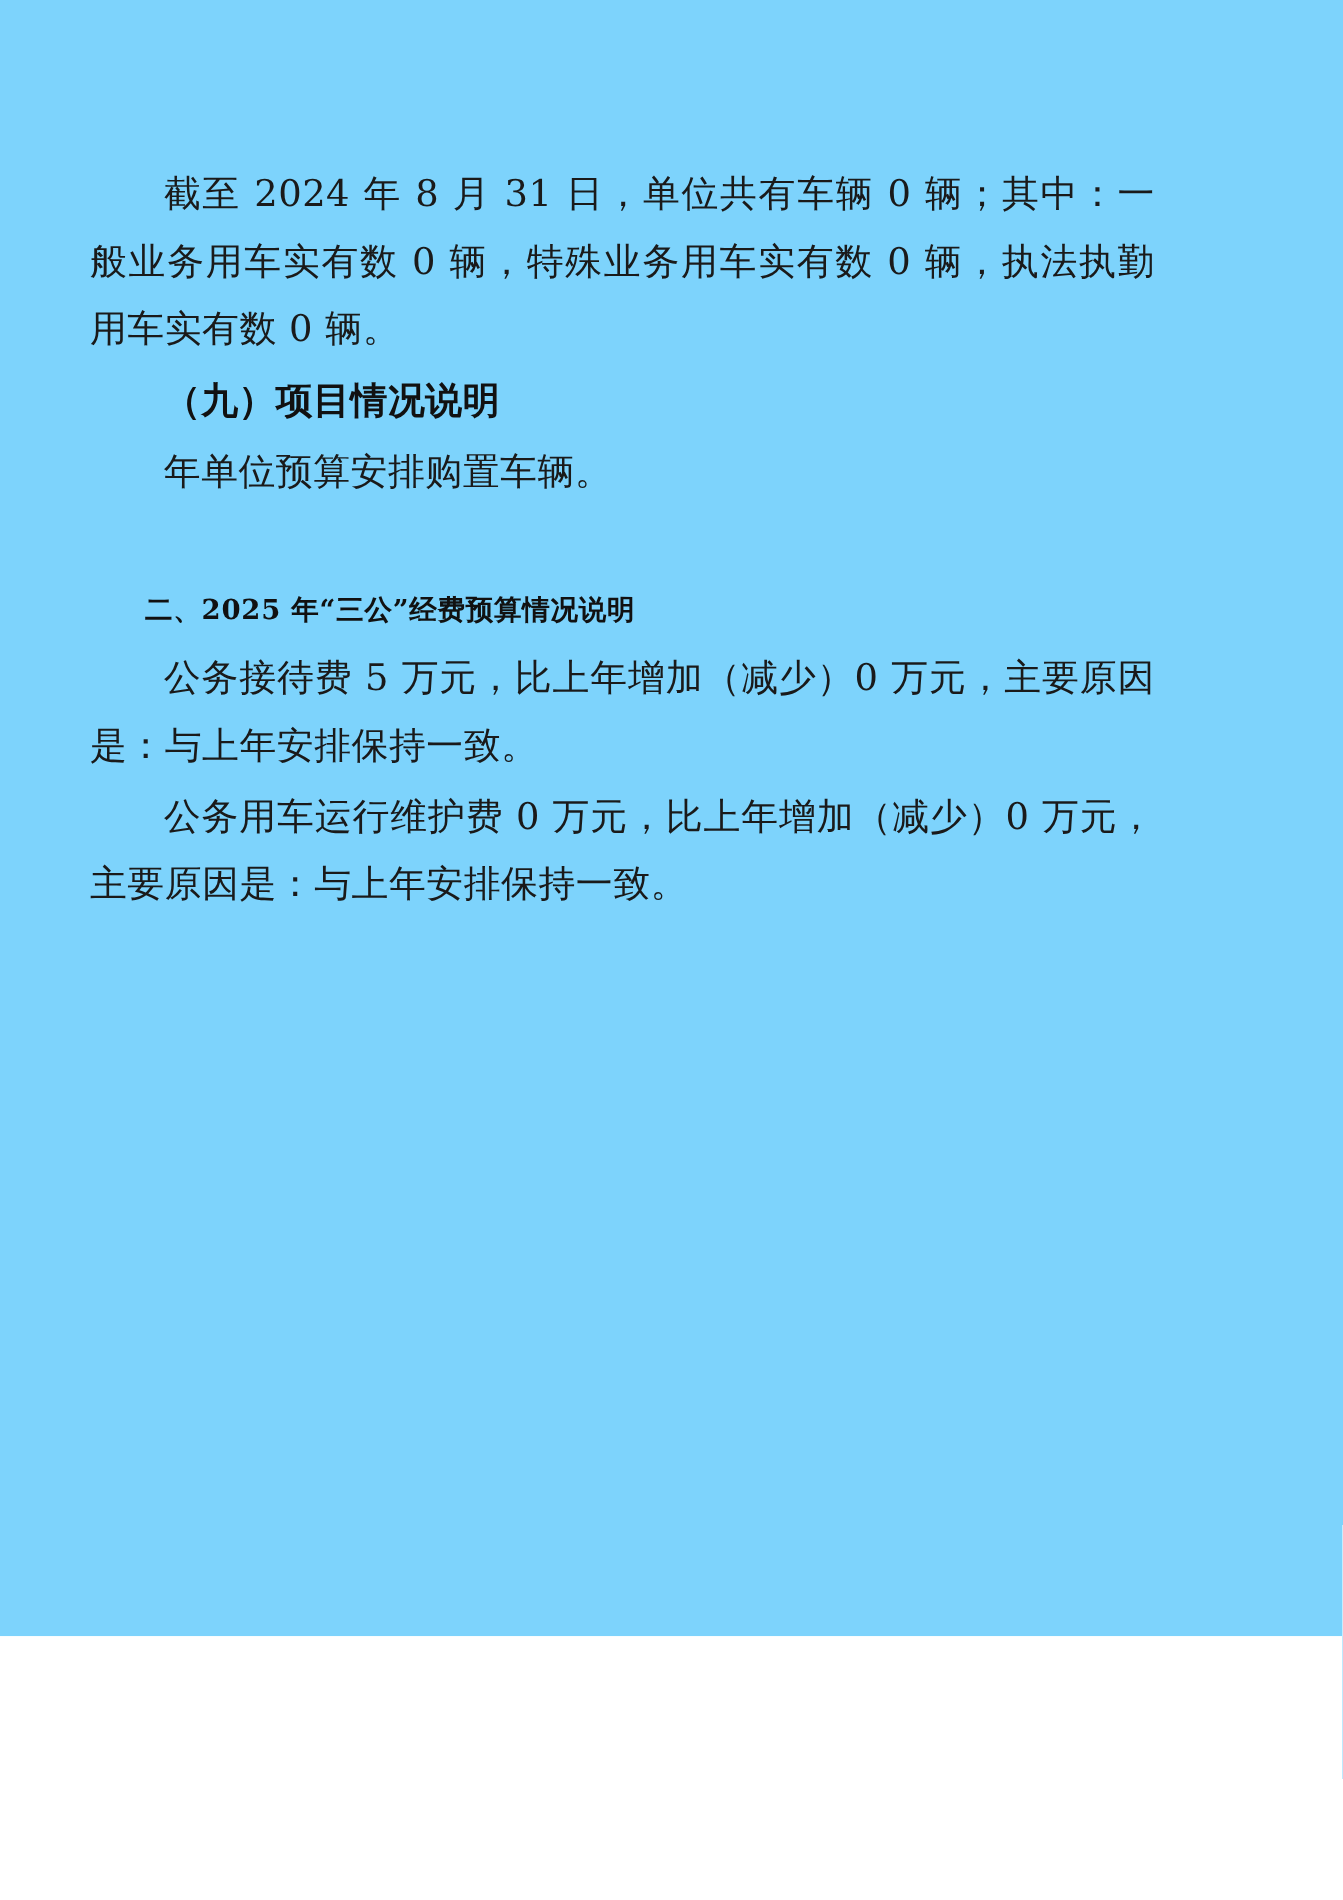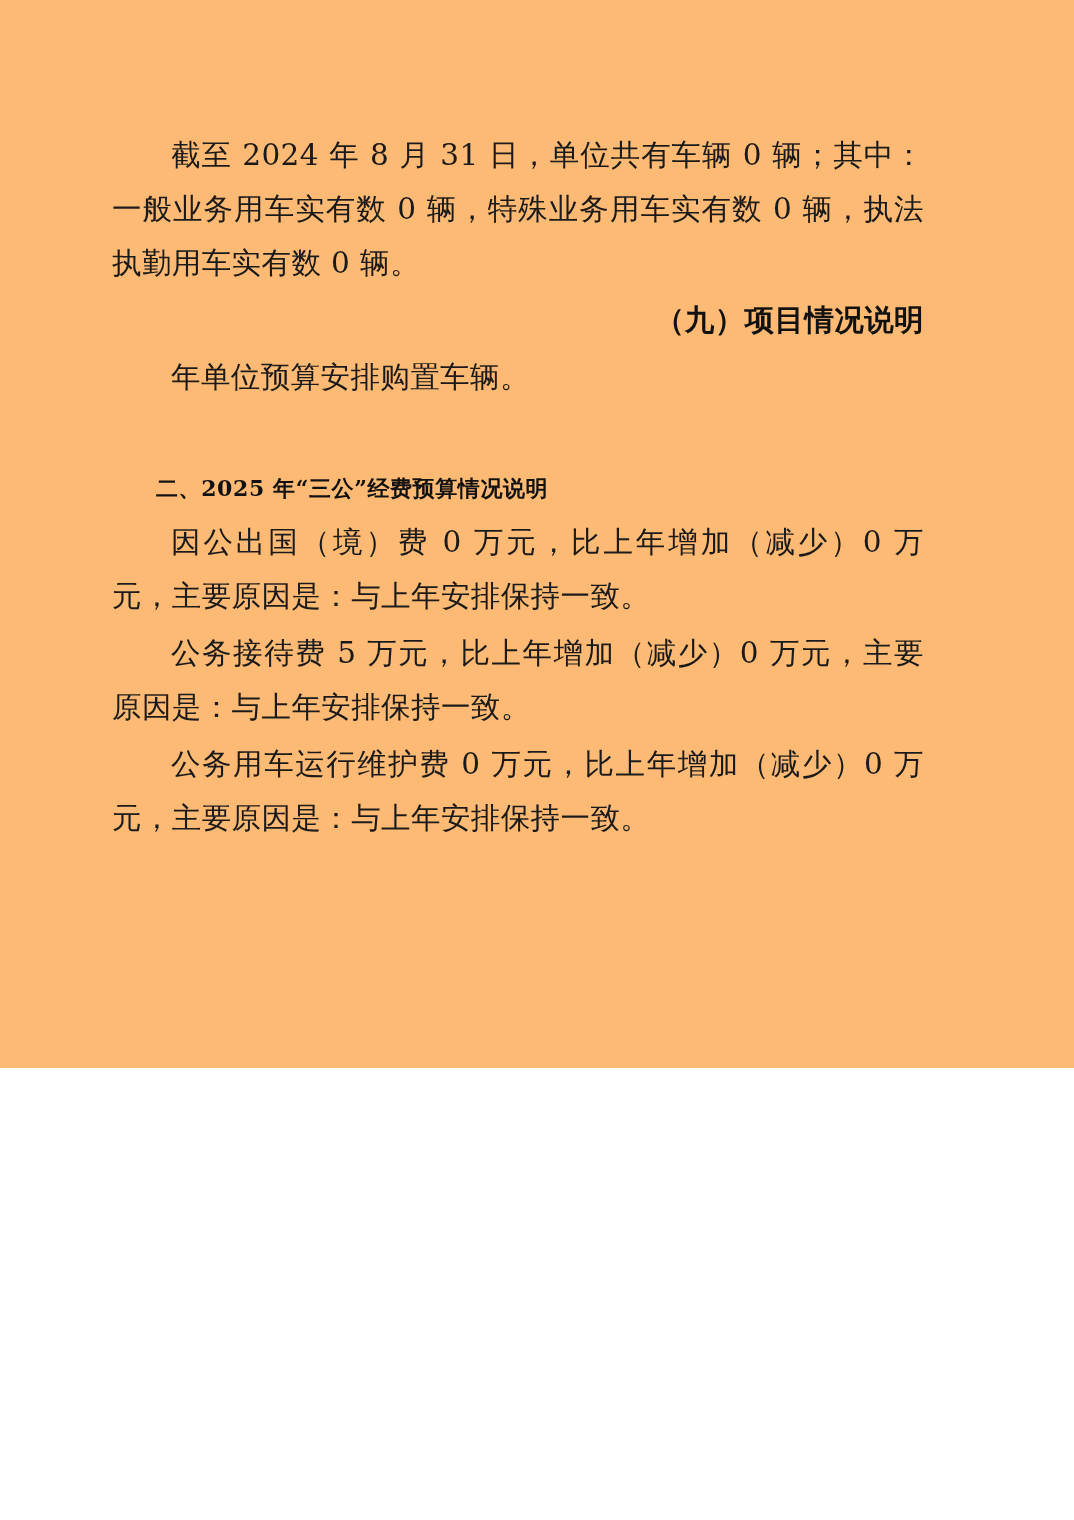--- a/index.html
+++ b/index.html
@@ -6,24 +6,24 @@
     margin: 0;
     padding: 0;
     background: #ffffff;
   }
   body {
     font-family: "DejaVu Serif", "Liberation Serif", serif;
     color: #1a1a1a;
   }
   .page {
     width: 1074px;
-    height: 1068px;
-    background: #fdba74;
+    height: 1309px;
+    background: #7dd3fc;
     box-sizing: border-box;
-    padding: 128px 150px 0 112px;
+    padding: 128px 150px 0 72px;
     position: relative;
     overflow: hidden;
   }
   .doc-body {
     width: 100%;
   }
   p.para {
     margin: 0 0 3px 0;
     font-size: 29.5px;
     line-height: 54px;
@@ -34,21 +34,20 @@
     color: #1a1a1a;
   }
   p.heading-sub {
     margin: 0 0 3px 0;
     font-size: 29.5px;
     line-height: 54px;
     text-indent: 2em;
     font-weight: bold;
     letter-spacing: 0.4px;
     color: #111111;
-    text-align: right;
   }
   p.heading-main {
     margin: 0;
     font-size: 22px;
     line-height: 54px;
     text-indent: 2em;
     font-weight: bold;
     letter-spacing: 0.6px;
     color: #111111;
   }
@@ -67,21 +66,20 @@
 
     <p class="heading-sub">（九）项目情况说明</p>
 
     <p class="para">年单位预算安排购置车辆。</p>
 
     <div class="spacer-lg"></div>
 
     <p class="heading-main">二、2025 年“三公”经费预算情况说明</p>
 
 
-    <p class="para">因公出国（境）费 0 万元，比上年增加（减少）0 万元，主要原因是：与上年安排保持一致。</p>
 
     <p class="para">公务接待费 5 万元，比上年增加（减少）0 万元，主要原因是：与上年安排保持一致。</p>
 
     <p class="para">公务用车运行维护费 0 万元，比上年增加（减少）0 万元，主要原因是：与上年安排保持一致。</p>
 
 
   </div>
 </div>
 
 </body></html>

